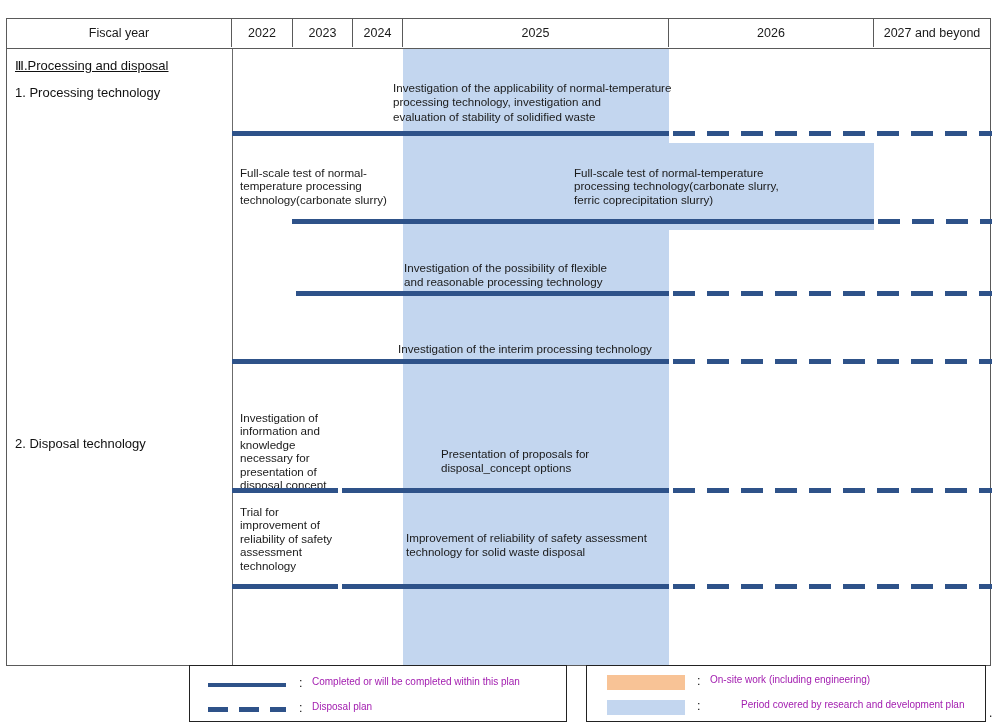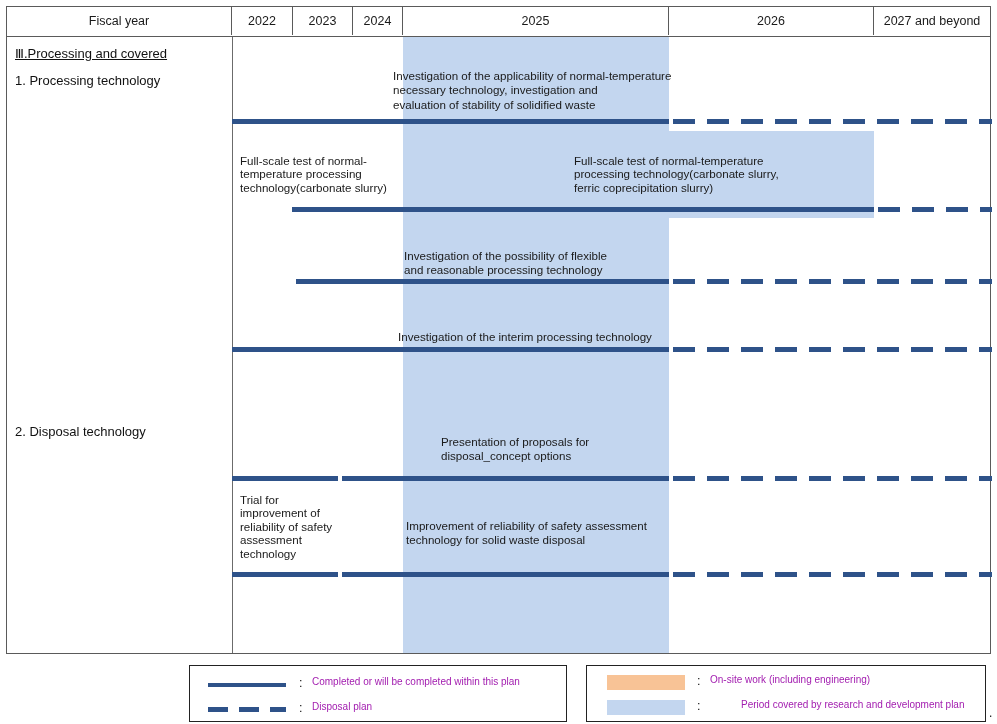--- a/index.html
+++ b/index.html
@@ -5,21 +5,21 @@
   html,body{margin:0;padding:0;background:#ffffff;}
   body{
     width:997px;height:724px;position:relative;overflow:hidden;
     font-family:"Liberation Sans","DejaVu Sans",sans-serif;
     color:#1a1a1a;
     -webkit-font-smoothing:antialiased;
   }
 
   
   #chart-frame{
-    position:absolute;left:6px;top:6px;width:985px;height:648px;
+    position:absolute;left:6px;top:18px;width:985px;height:648px;
     border:1.5px solid #5a5a5a;
     box-sizing:border-box;
     background:#fff;
     padding-left:32px;
   }
 
   
   #header-row{
     position:absolute;left:0;top:0;width:100%;height:30px;
     border-bottom:1.5px solid #5a5a5a;
@@ -120,26 +120,26 @@
     </div>
     <div class="hdr-cell" style="left:867px;width:116px;">
       <span>2027 and beyond</span>
     </div>
   </div>
 
   <div class="col-div" style="left:225px;height:616px;"></div>
   <div class="col-div light" style="left:286px;height:0px;"></div>
   <div class="col-div" style="left:983px;height:0px;"></div>
 
-  <div class="row-label underline" style="left:8px;top:38px;">Ⅲ.Processing and covered</div>
+  <div class="row-label underline" style="left:8px;top:38px;">Ⅲ.Processing and disposal</div>
   <div class="row-label" style="left:8px;top:65px;">1. Processing technology</div>
   <div class="row-label" style="left:8px;top:416px;">2. Disposal technology</div>
 
   <div class="task-text" style="left:386px;top:62px;width:330px;">Investigation of the applicability of normal-temperature
-necessary technology, investigation and
+processing technology, investigation and
 evaluation of stability of solidified waste</div>
   <div class="bar-solid" style="left:225px;top:112px;width:437px;"></div>
   <div class="bar-dashed" style="left:666px;top:112px;width:319px;"></div>
 
   <div class="task-text tight" style="left:233px;top:147px;width:180px;">Full-scale test of normal-
 temperature processing
 technology(carbonate slurry)</div>
   <div class="task-text tight" style="left:545px;top:147px;width:300px;margin-left:22px;">Full-scale test of normal-temperature
 processing technology(carbonate slurry,
 ferric coprecipitation slurry)</div>
@@ -148,20 +148,26 @@
 
   <div class="task-text" style="left:397px;top:242px;width:330px;">Investigation of the possibility of flexible
 and reasonable processing technology</div>
   <div class="bar-solid" style="left:289px;top:272px;width:373px;"></div>
   <div class="bar-dashed" style="left:666px;top:272px;width:319px;"></div>
 
   <div class="task-text" style="left:391px;top:323px;width:360px;">Investigation of the interim processing technology</div>
   <div class="bar-solid" style="left:225px;top:340px;width:437px;"></div>
   <div class="bar-dashed" style="left:666px;top:340px;width:319px;"></div>
 
+  <div class="task-text tight" style="left:233px;top:392px;width:115px;">Investigation of
+information and
+knowledge
+necessary for
+presentation of
+disposal concept</div>
   <div class="task-text" style="left:434px;top:428px;width:290px;">Presentation of proposals for
 disposal_concept options</div>
   <div class="bar-solid" style="left:225px;top:469px;width:106px;"></div>
   <div class="bar-solid" style="left:335px;top:469px;width:327px;"></div>
   <div class="bar-dashed" style="left:666px;top:469px;width:319px;"></div>
 
   <div class="task-text tight" style="left:233px;top:486px;width:120px;">Trial for
 improvement of
 reliability of safety
 assessment

